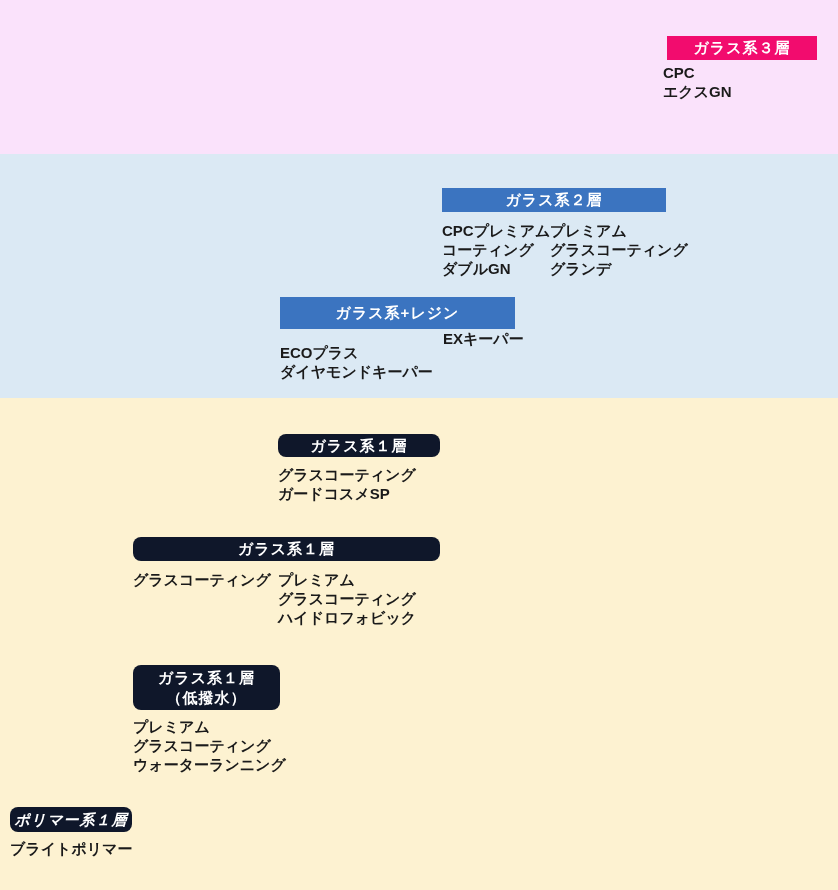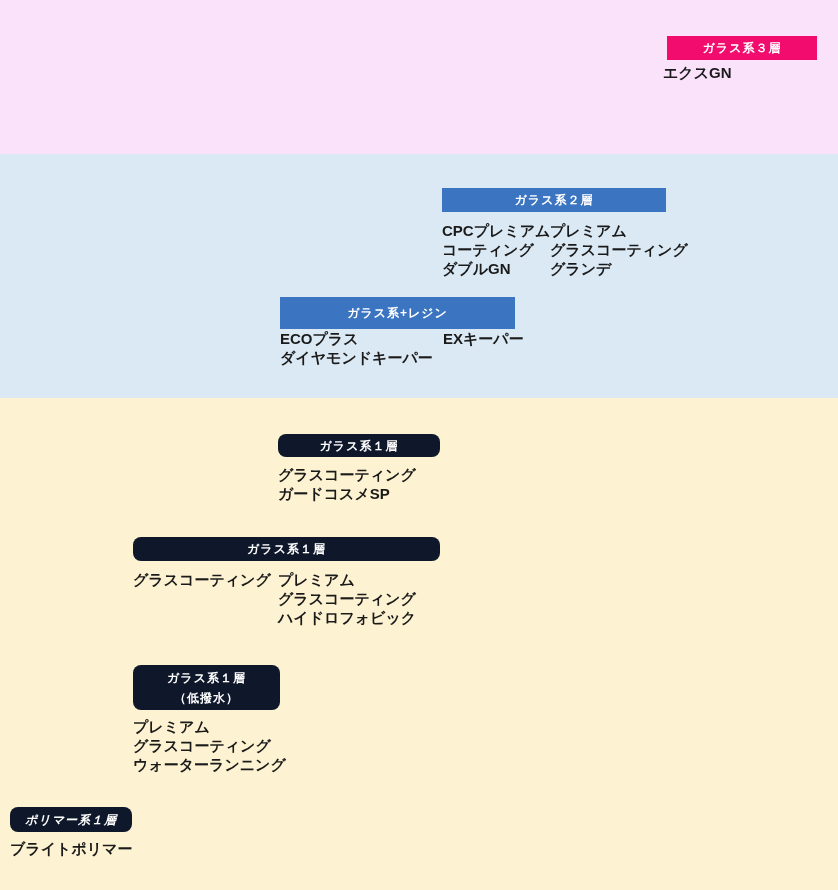--- a/index.html
+++ b/index.html
@@ -19,21 +19,21 @@
   .band-middle{top:154px;height:244px;background:#dbe9f4;}
   .band-bottom{top:398px;height:492px;background:#fdf2d1;}
 
   .label{
     position:absolute;
     display:flex;
     flex-direction:column;
     align-items:center;
     justify-content:center;
     color:#ffffff;
-    font-size:12px;
+    font-size:15px;
     font-weight:bold;
     letter-spacing:1px;
     line-height:20px;
     text-align:center;
     box-sizing:border-box;
   }
   .label-pink{background:#f20c6e;}
   .label-blue{background:#3b74c0;}
   .label-orange{background:#0f172a;border-radius:8px;}
 
@@ -51,41 +51,42 @@
 <div class="stage">
 
   <div class="band band-top"></div>
   <div class="band band-middle"></div>
   <div class="band band-bottom"></div>
 
   <div class="label label-pink" style="left:667px;top:36px;width:150px;height:24px;">
     <span>ガラス系３層</span>
   </div>
   <div class="txt" style="left:663px;top:63px;">
+    <span class="line">CPC</span>
     <span class="line">エクスGN</span>
   </div>
 
   <div class="label label-blue" style="left:442px;top:188px;width:224px;height:24px;">
     <span>ガラス系２層</span>
   </div>
   <div class="txt" style="left:442px;top:221px;">
     <span class="line">CPCプレミアム</span>
     <span class="line">コーティング</span>
     <span class="line">ダブルGN</span>
   </div>
   <div class="txt" style="left:550px;top:221px;">
     <span class="line">プレミアム</span>
     <span class="line">グラスコーティング</span>
     <span class="line">グランデ</span>
   </div>
 
   <div class="label label-blue" style="left:280px;top:297px;width:235px;height:32px;">
     <span>ガラス系+レジン</span>
   </div>
-  <div class="txt" style="left:280px;top:329px;">
+  <div class="txt" style="left:280px;top:343px;">
     <span class="line">ECOプラス</span>
     <span class="line">ダイヤモンドキーパー</span>
   </div>
   <div class="txt" style="left:443px;top:329px;">
     <span class="line">EXキーパー</span>
   </div>
 
   <div class="label label-orange" style="left:278px;top:434px;width:162px;height:23px;">
     <span>ガラス系１層</span>
   </div>

